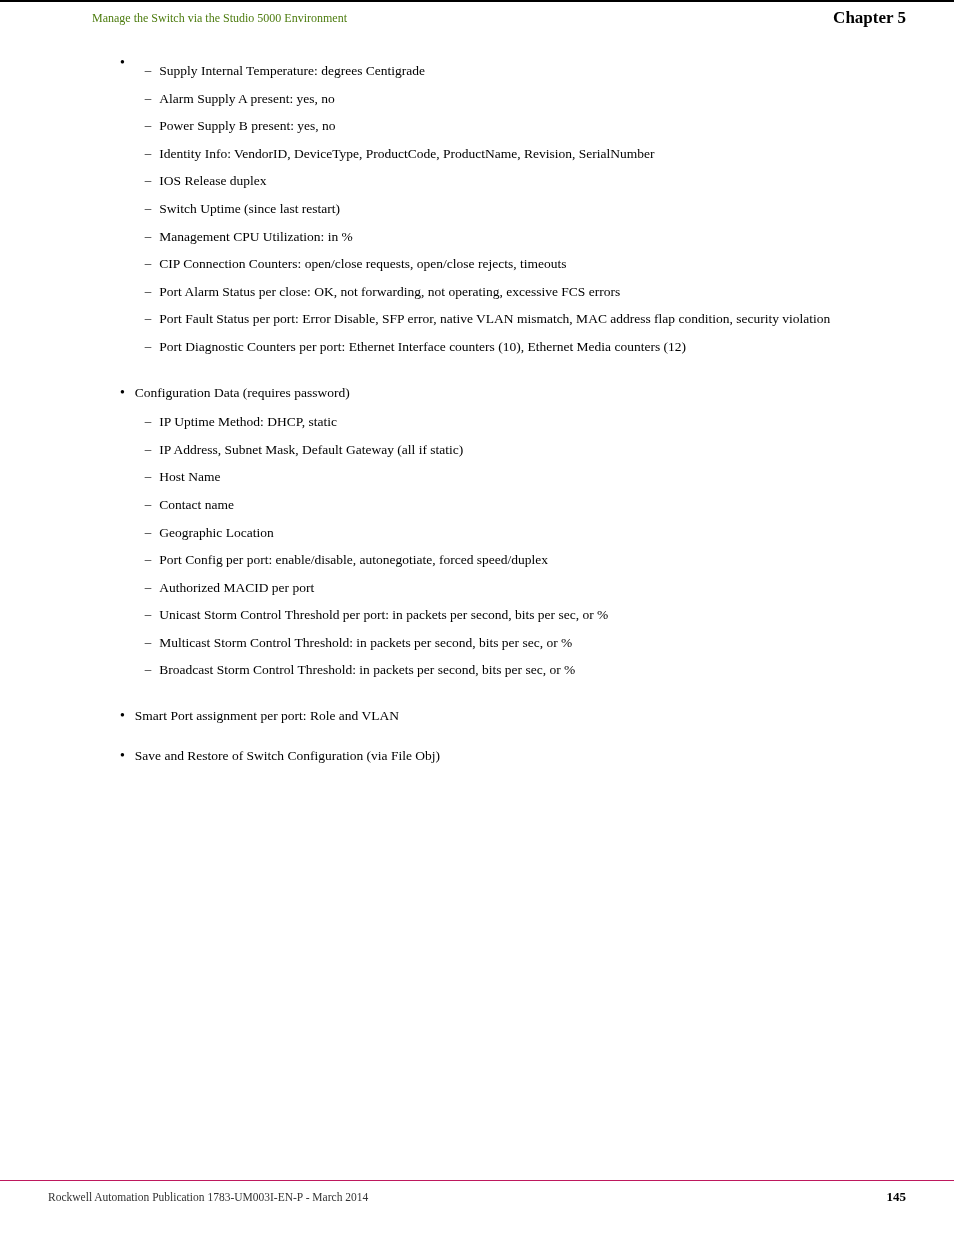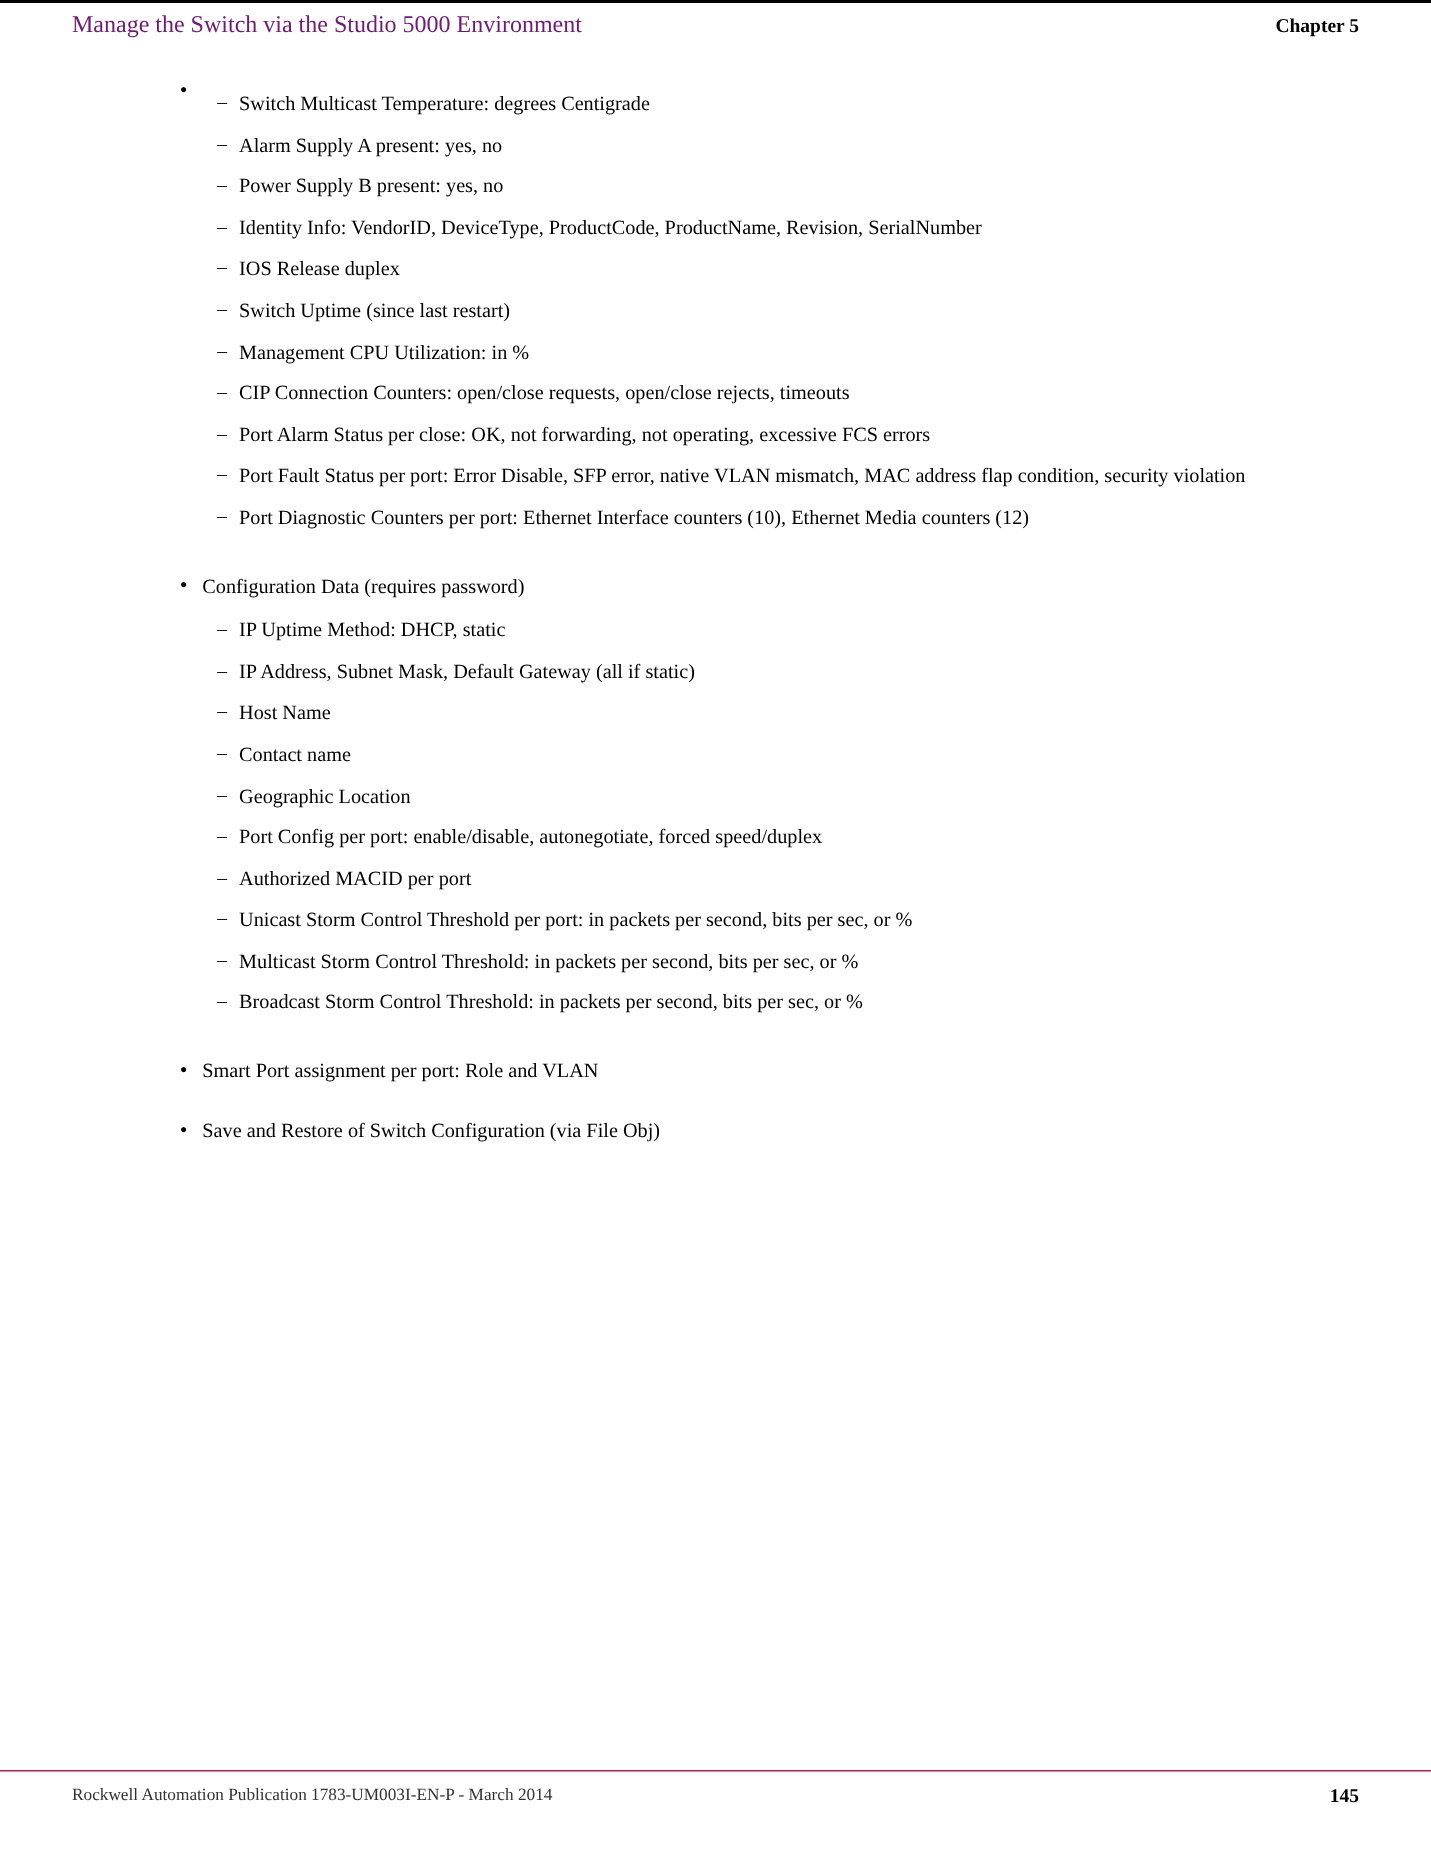--- a/index.html
+++ b/index.html
@@ -21,26 +21,27 @@
     .header-bar {
       border-top: 2px solid #000;
       display: flex;
       justify-content: space-between;
       align-items: center;
       padding: 6px 48px 4px 48px;
       margin-bottom: 10px;
     }
 
     .header-title {
-      font-size: 16px;
-      color: #701a75;
+      font-size: 12px;
+      color: #4d7c0f;
+      margin-left: 44px;
     }
 
     .header-chapter {
-      font-size: 13px;
+      font-size: 17px;
       font-weight: bold;
       color: #000;
     }
 
     .main-content {
       padding: 10px 80px 60px 120px;
     }
 
     .bullet-list {
       list-style: none;
@@ -125,21 +126,21 @@
 </div>
 
 <div class="main-content">
   <ul class="bullet-list">
   <li>
         <span class="bullet-dot">●</span>
         <div class="bullet-text">
           <ul class="sub-list">
             <li>
               <span class="sub-dash">–</span>
-              <span class="sub-text">Switch Multicast Temperature: degrees Centigrade</span>
+              <span class="sub-text">Supply Internal Temperature: degrees Centigrade</span>
             </li>
             <li>
               <span class="sub-dash">–</span>
               <span class="sub-text">Alarm Supply A present: yes, no</span>
             </li>
             <li>
               <span class="sub-dash">–</span>
               <span class="sub-text">Power Supply B present: yes, no</span>
             </li>
             <li>

